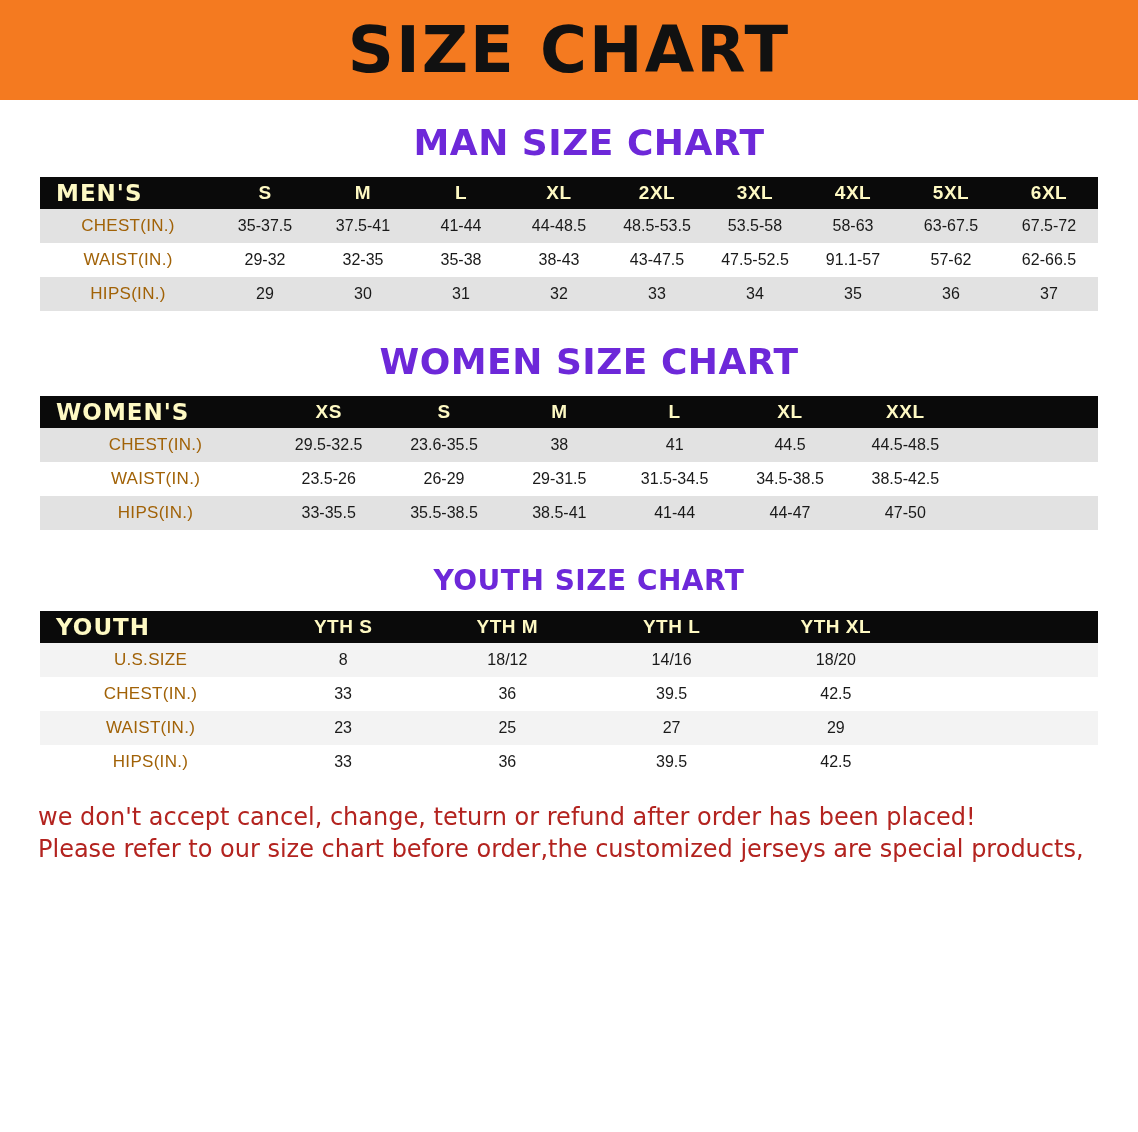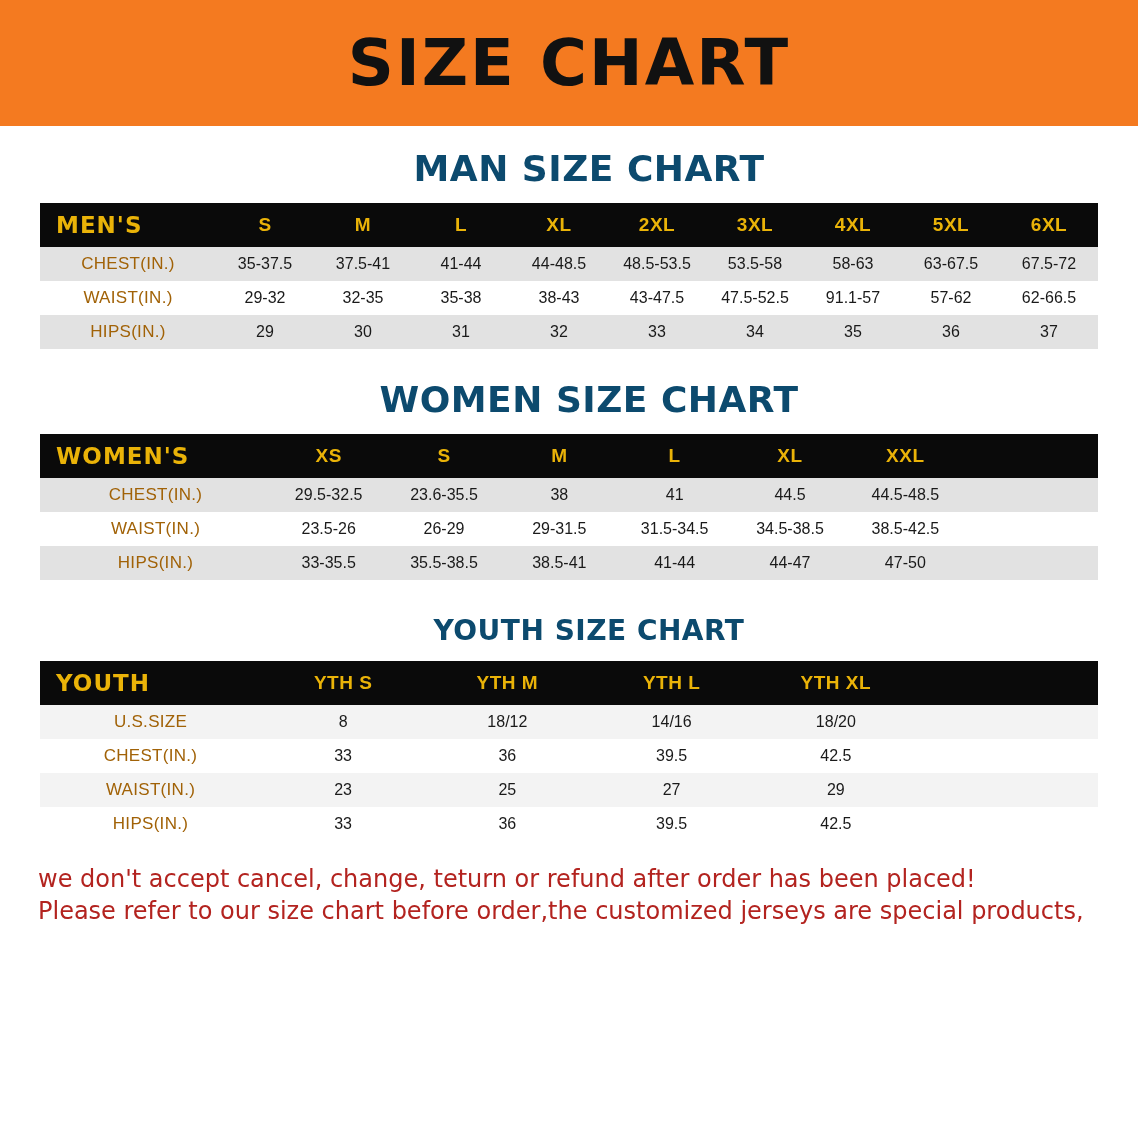--- a/index.html
+++ b/index.html
@@ -16,40 +16,40 @@
   .page {
     position: relative;
     width: 1138px;
     height: 1132px;
     background: #ffffff;
   }
 
   
   .banner {
     background: #f47a20;
-    height: 126px;
+    height: 100px;
     display: flex;
     align-items: center;
     justify-content: center;
   }
   .banner-title {
     font-family: "DejaVu Sans", sans-serif;
     font-weight: bold;
     font-size: 64px;
     letter-spacing: 2px;
     color: #111111;
     line-height: 1;
   }
 
   
   .section-title {
     text-align: center;
     font-family: "DejaVu Sans", sans-serif;
     font-weight: bold;
-    color: #0c4a6e;
+    color: #6d28d9;
     letter-spacing: 0.5px;
     padding-left: 40px;
   }
   .st-man   { font-size: 36px; margin-top: 22px; }
   .st-women { font-size: 36px; margin-top: 30px; }
   .st-youth { font-size: 28px; margin-top: 34px; }
 
   
   .table-wrap {
     margin: 14px 40px 0 40px;
@@ -63,22 +63,22 @@
     text-align: center;
     font-family: "Liberation Sans", sans-serif;
     color: #1a1a1a;
     padding: 0;
     height: 34px;
     font-size: 16px;
     white-space: nowrap;
   }
   table.sz thead th {
     background: #0a0a0a;
-    color: #eab308;
-    height: 44px;
+    color: #fef9c3;
+    height: 32px;
     font-size: 19px;
     font-weight: bold;
     letter-spacing: 0.5px;
   }
   table.sz thead th.corner {
     text-align: left;
     padding-left: 16px;
     font-family: "DejaVu Sans", sans-serif;
     font-size: 23px;
     letter-spacing: 1px;

